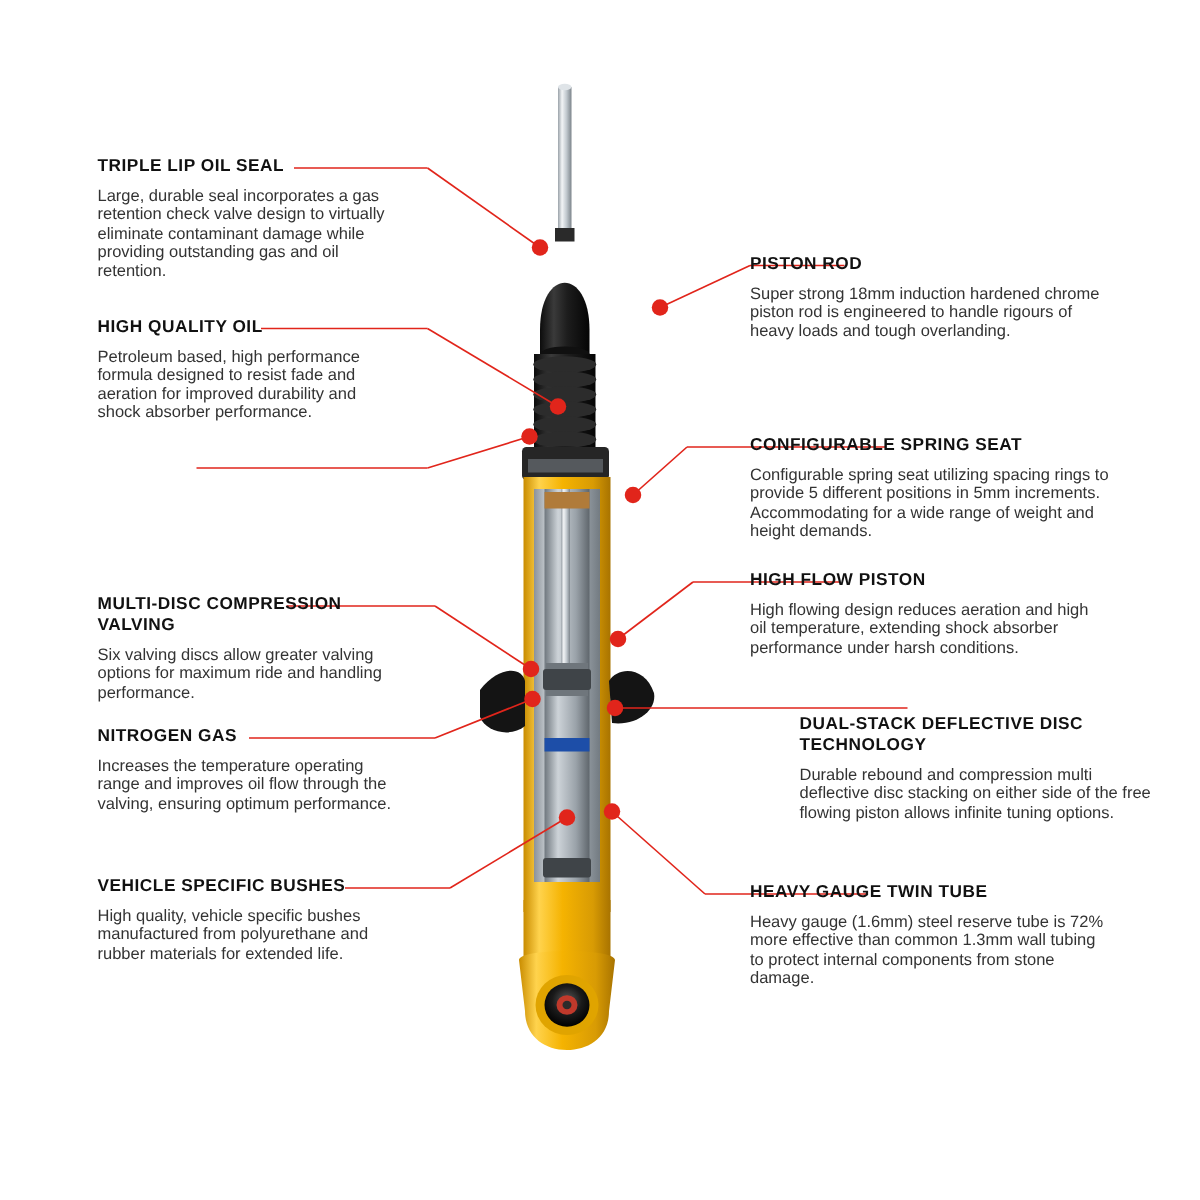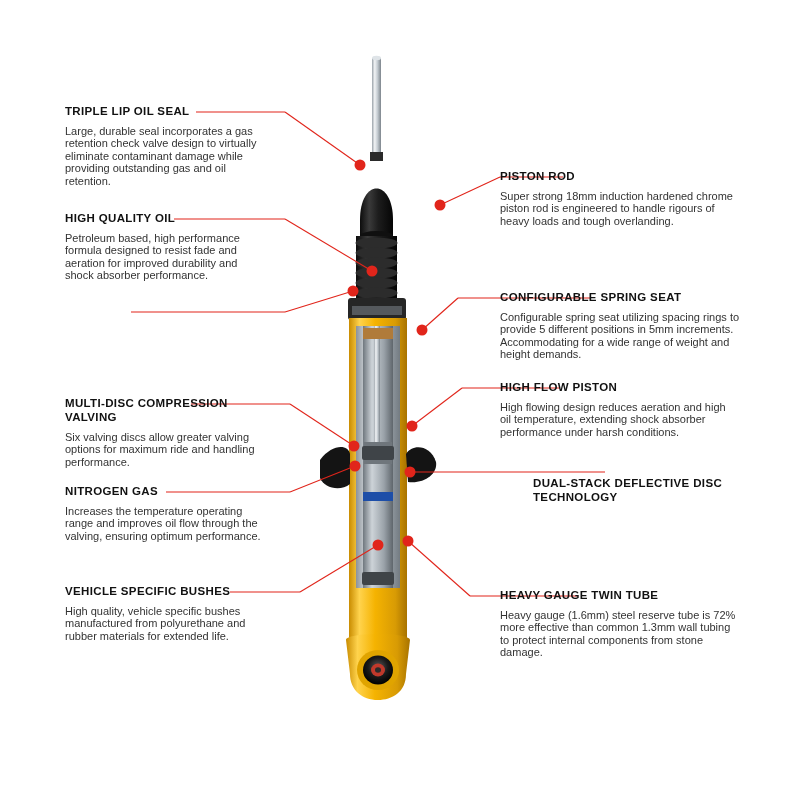--- a/index.html
+++ b/index.html
@@ -241,20 +241,21 @@
     <p class="body">Configurable spring seat utilizing spacing rings to provide 5 different positions in 5mm increments. Accommodating for a wide range of weight and height demands.</p>
   </div>
 
   <div class="callout" style="left:500px; top:380px; width:236px;">
     <p class="title">HIGH FLOW PISTON</p>
     <p class="body">High flowing design reduces aeration and high oil temperature, extending shock absorber performance under harsh conditions.</p>
   </div>
 
   <div class="callout" style="left:500px; top:476px; width:236px;margin-left:33px;">
     <p class="title">DUAL-STACK DEFLECTIVE DISC TECHNOLOGY</p>
+    <p class="body">Durable rebound and compression multi deflective disc stacking on either side of the free flowing piston allows infinite tuning options.</p>
   </div>
 
   <div class="callout" style="left:500px; top:588px; width:240px;">
     <p class="title">HEAVY GAUGE TWIN TUBE</p>
     <p class="body">Heavy gauge (1.6mm) steel reserve tube is 72% more effective than common 1.3mm wall tubing to protect internal components from stone damage.</p>
   </div>
 
 </div>
 
 </body></html>

